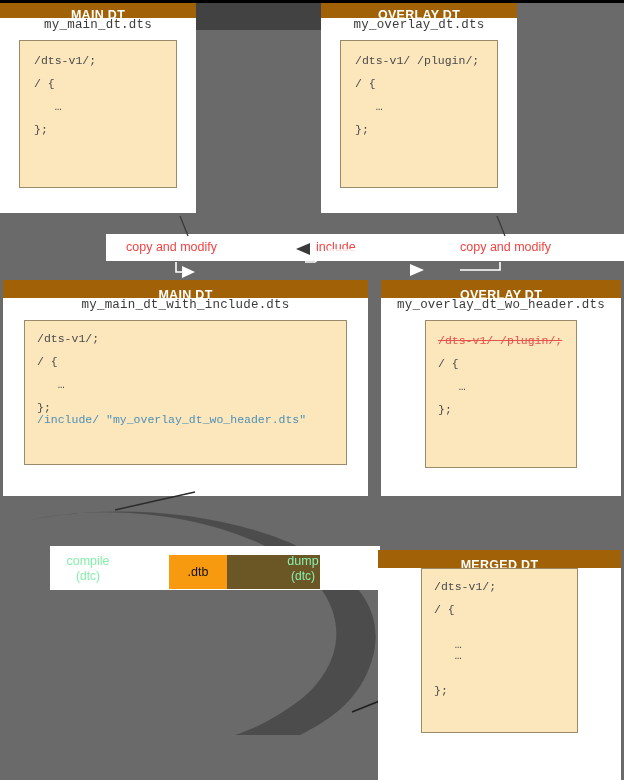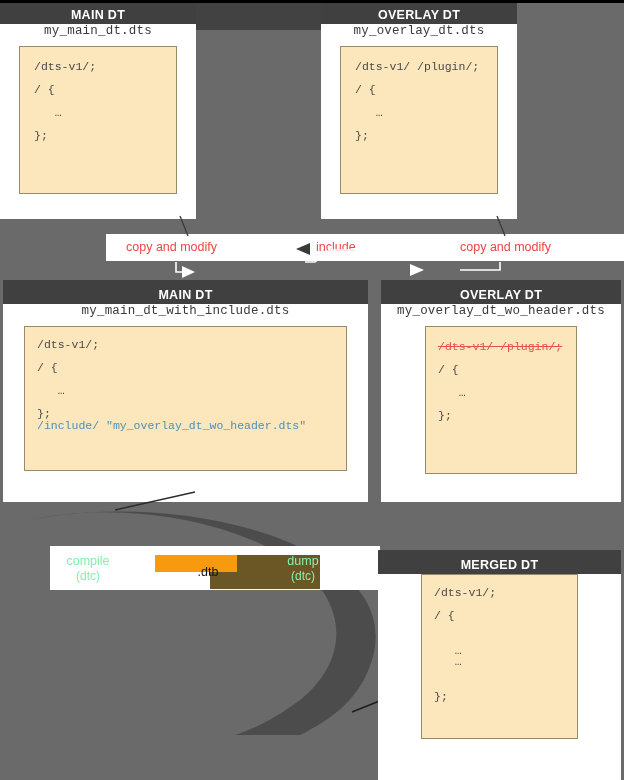--- a/index.html
+++ b/index.html
@@ -13,28 +13,28 @@
     font-family: "Liberation Sans", sans-serif;
   }
   .topbar {
     position: absolute; left: 0; top: 0; width: 624px; height: 3px;
     background: #000;
   }
 
   
   .panel { position: absolute; }
   .panel-head {
-    background: #404040;
+    background: #a16207;
     color: #ffffff;
     font-weight: bold;
     font-size: 12.5px;
     letter-spacing: .3px;
     text-align: center;
     line-height: 30px;
-    height: 24px;
+    height: 18px;
   }
   .panel-body {
     background: #ffffff;
   }
   .filename {
     text-align: center;
     font-family: "Liberation Mono", monospace;
     font-size: 12.5px;
     color: #3b3b3b;
     padding-bottom: 8px;
@@ -240,21 +240,21 @@
 
 <div class="compile-box"></div>
 
 <div class="dtb-shadow" style="left:210px; top:555px; width:110px; height:34px;"></div>
 
 <div class="cd-label" style="left:52px; top:554px; width:72px;">
   <div>compile</div>
   <div class="sub">(dtc)</div>
 </div>
 
-<div class="dtb" style="left:155px; top:555px; width:58px; height:17px;padding-left:24px;">.dtb</div>
+<div class="dtb" style="left:169px; top:555px; width:58px; height:34px;">.dtb</div>
 
 <div class="cd-label" style="left:272px; top:554px; width:62px;">
   <div>dump</div>
   <div class="sub">(dtc)</div>
 </div>
 
 <div id="panel-merged" class="panel">
   <div class="panel-head">MERGED DT</div>
   <div class="panel-body" style="height:222px;">
     <div class="code" style="margin:0 43px 0 43px; height:165px; padding:12px 0 0 12px;">

